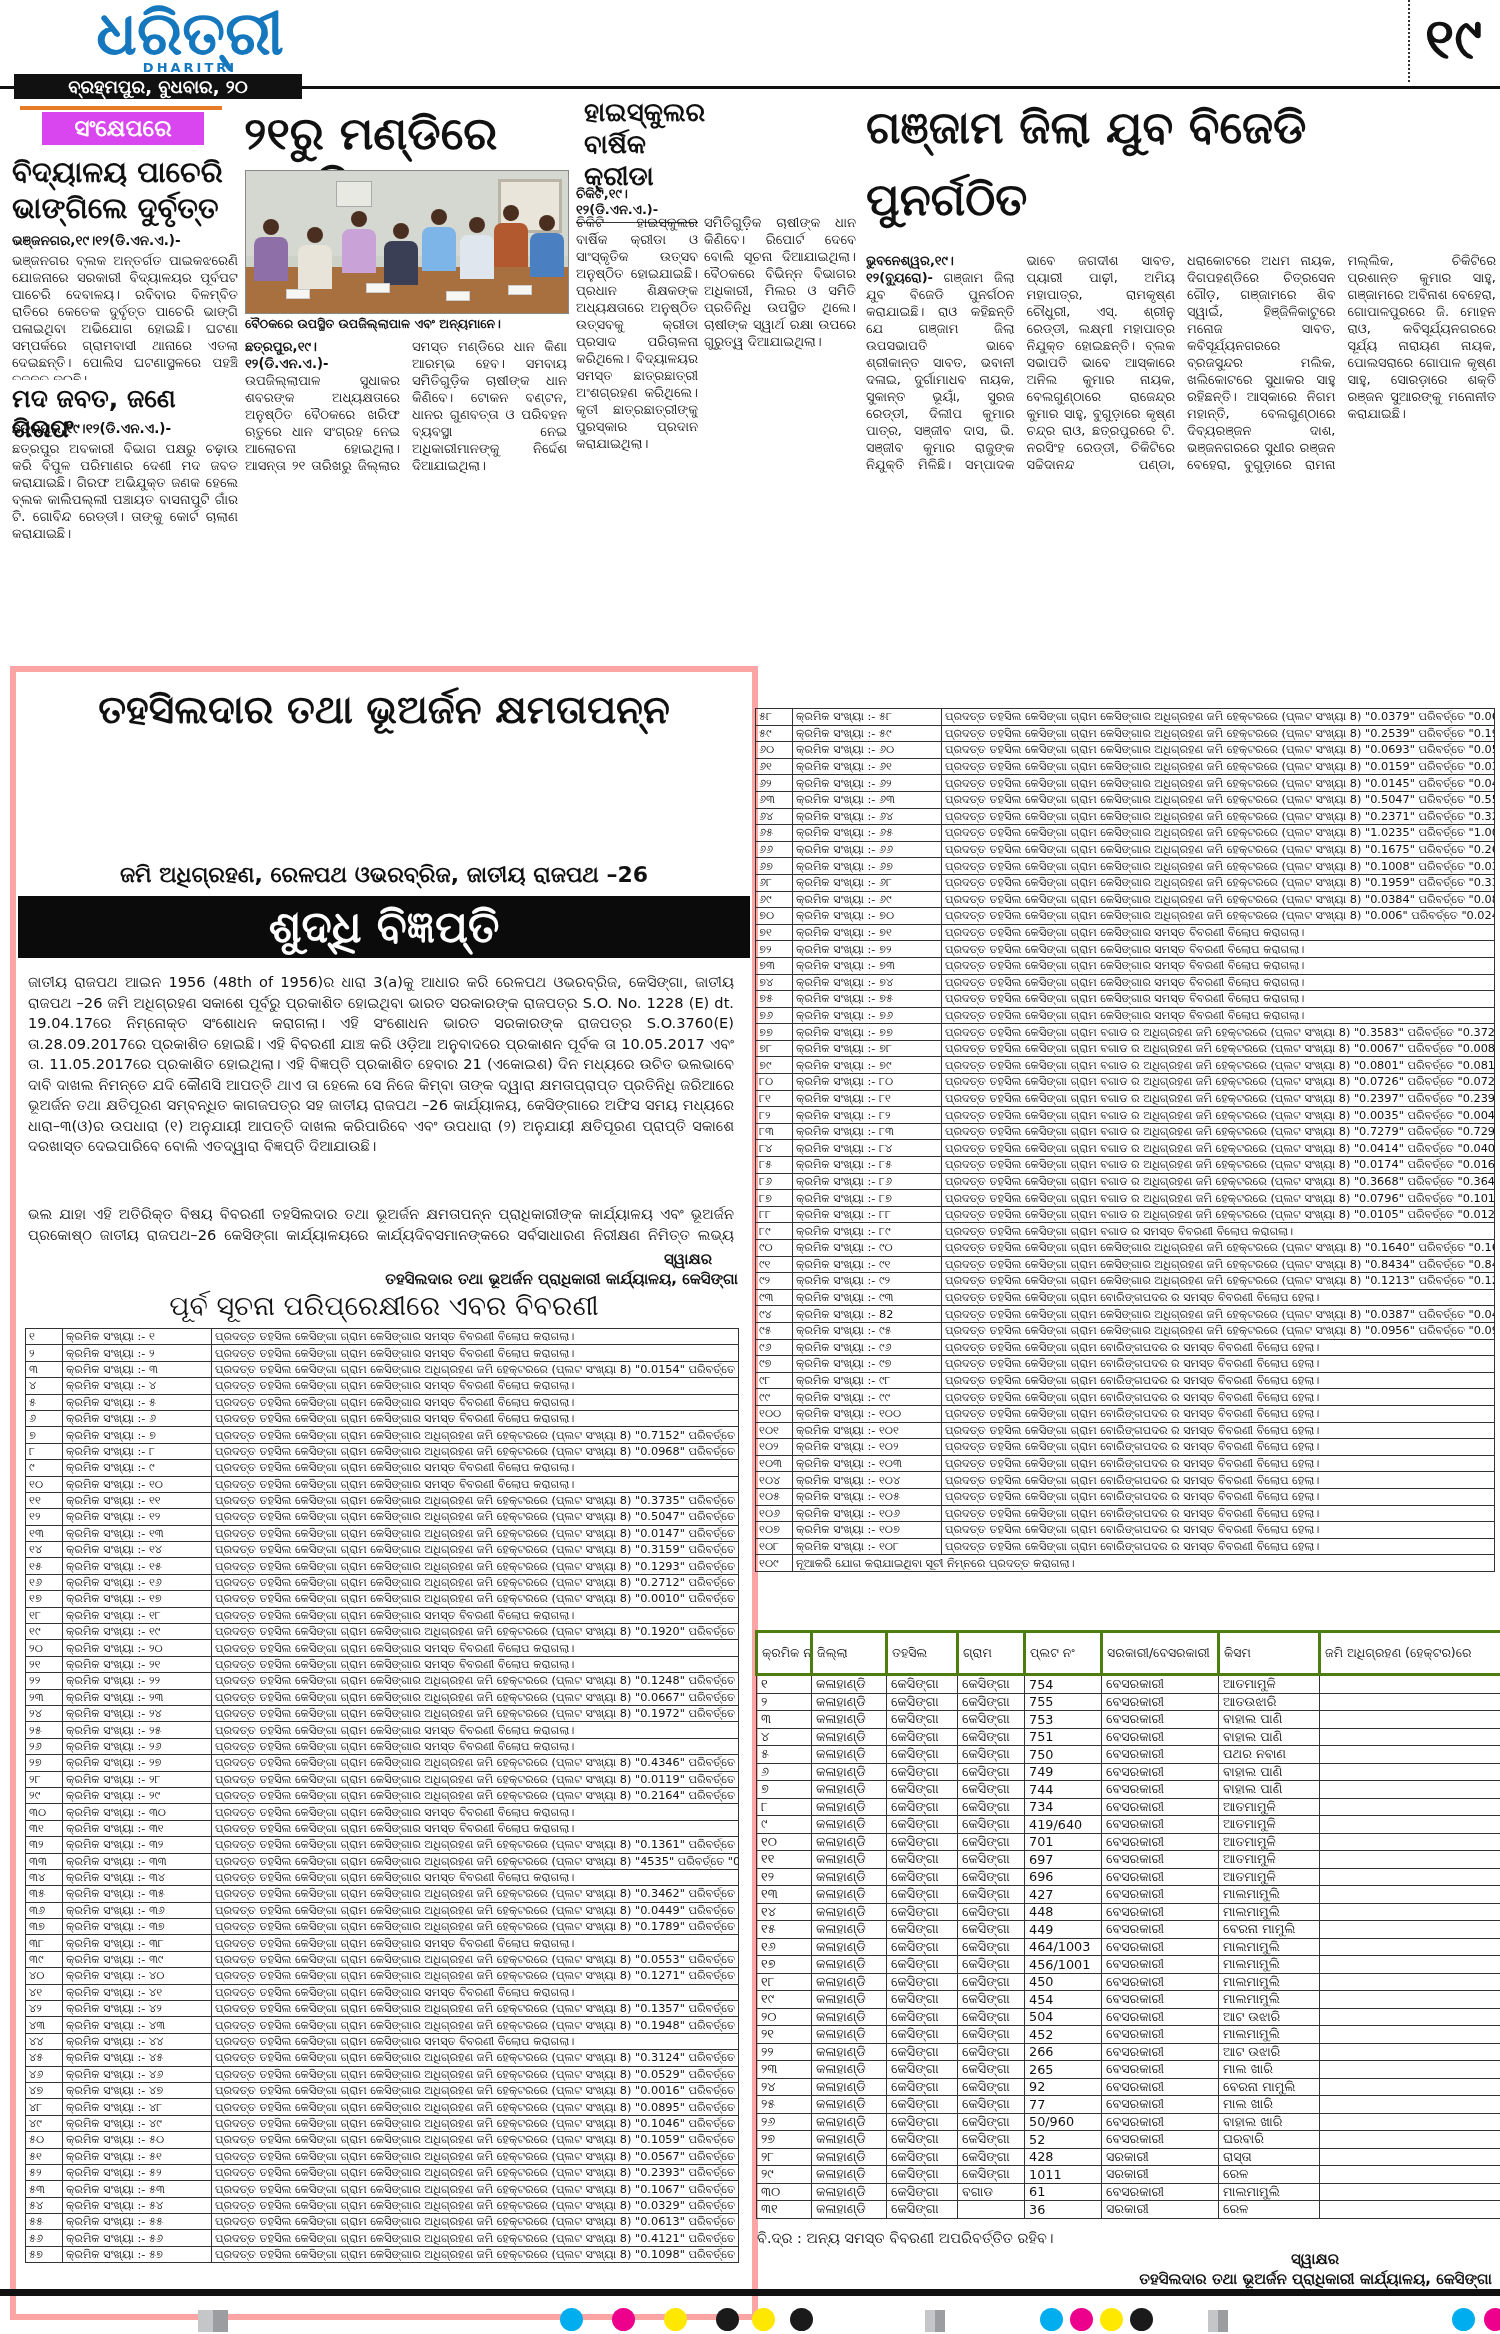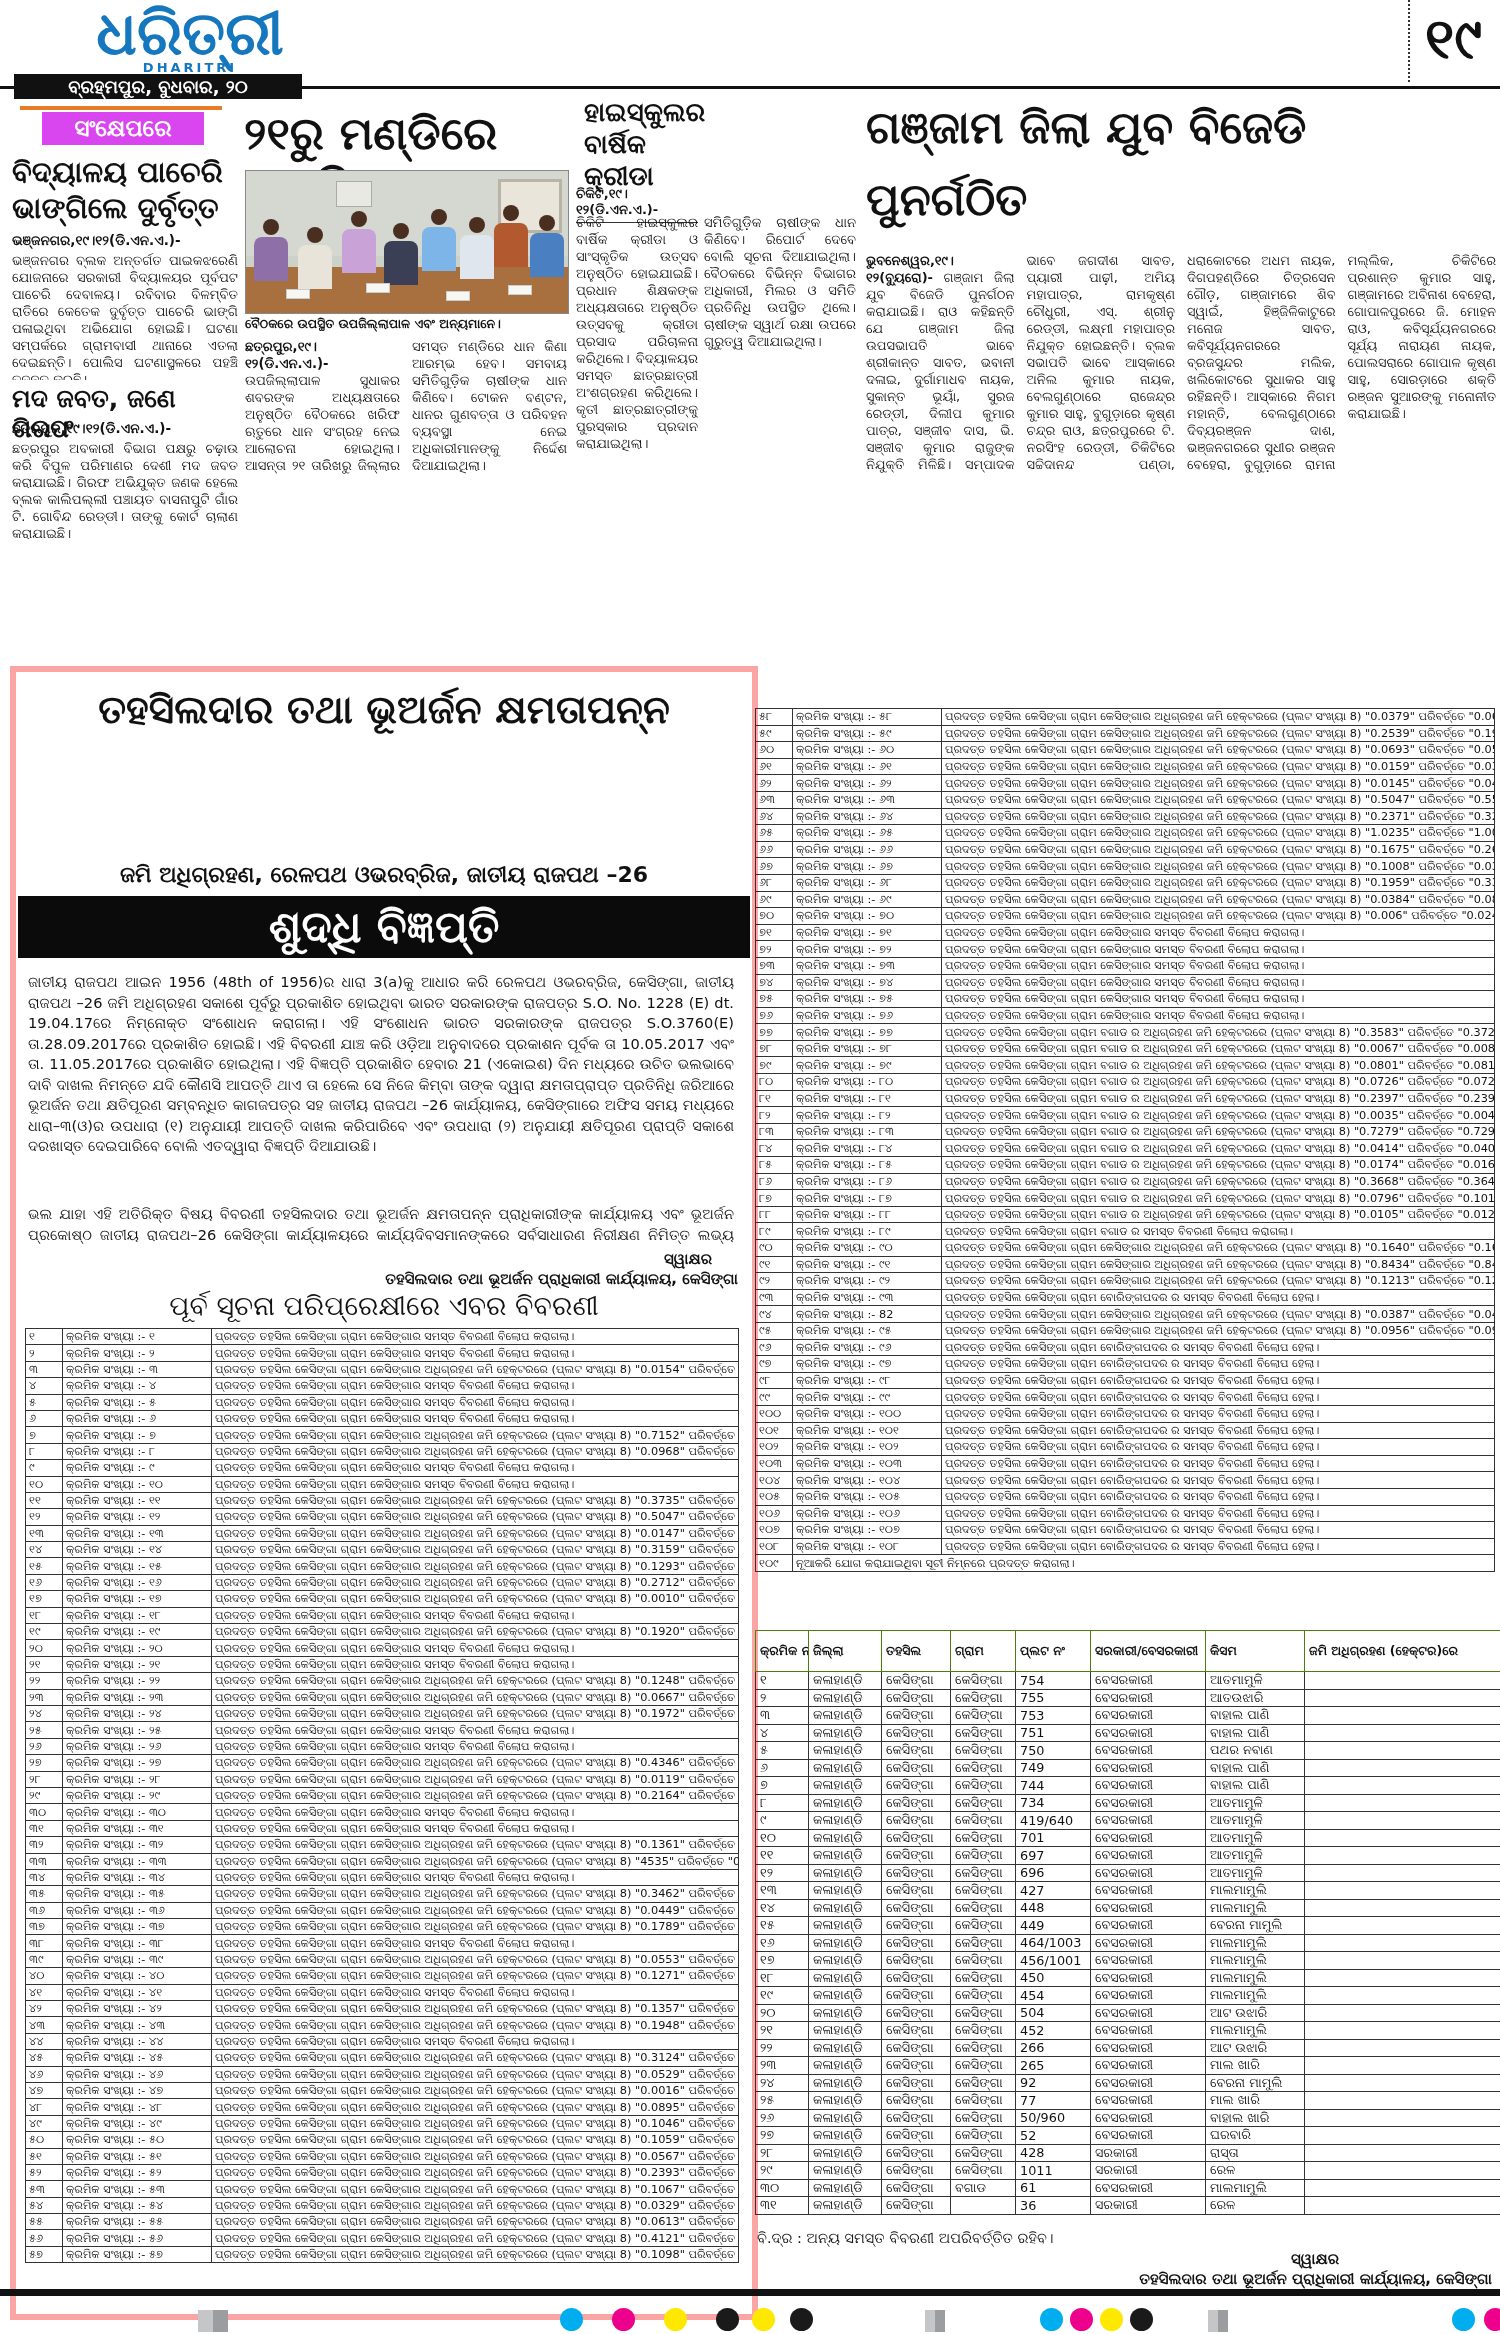--- a/index.html
+++ b/index.html
@@ -70,21 +70,21 @@
   .amend td{border:1px solid #333;font-size:11.3px;padding:0 3px;white-space:nowrap;overflow:hidden;height:15.4px;}
   .amend td.c1{width:30px;}
   .amend td.c2{width:142px;}
   #amend-left-wrap{position:absolute;left:9px;top:656px;}
   #amend-right{position:absolute;left:755px;top:708px;}
   #amend-right table{width:740px;}
   #amend-right td{height:15.6px;}
   
   #newlist{position:absolute;left:755px;top:1630px;}
   .newt{border-collapse:collapse;table-layout:fixed;width:740px;}
-  .newt th{border:1px solid #4d7c0f;font-size:12.5px;font-weight:bold;text-align:left;padding:8px 4px;height:24px;white-space:nowrap;overflow:hidden;}
+  .newt th{border:3px solid #4d7c0f;font-size:12.5px;font-weight:normal;text-align:left;padding:8px 4px;height:24px;white-space:nowrap;overflow:hidden;}
   .newt td{border:1px solid #333;font-size:12.8px;padding:0 4px;height:16.5px;white-space:nowrap;overflow:hidden;}
   .newt .num{text-align:right;}
   .nl-note{position:absolute;left:757px;top:2230px;font-size:14.5px;}
   .nl-sig1{position:absolute;left:755px;top:2250px;width:740px;text-align:center;font-size:15px;font-weight:bold;padding-left:380px;width:360px;}
   .nl-sig2{position:absolute;right:8px;top:2270px;font-size:15px;font-weight:bold;}
   
   .botbar{left:0;top:2289px;width:1500px;height:7px;background:#111;}
   #regmarks{left:0;top:2306px;width:1500px;height:28px;}
   .regsq{position:absolute;top:4px;height:22px;}
   .regdot{position:absolute;top:2px;width:23px;height:23px;border-radius:50%;}

